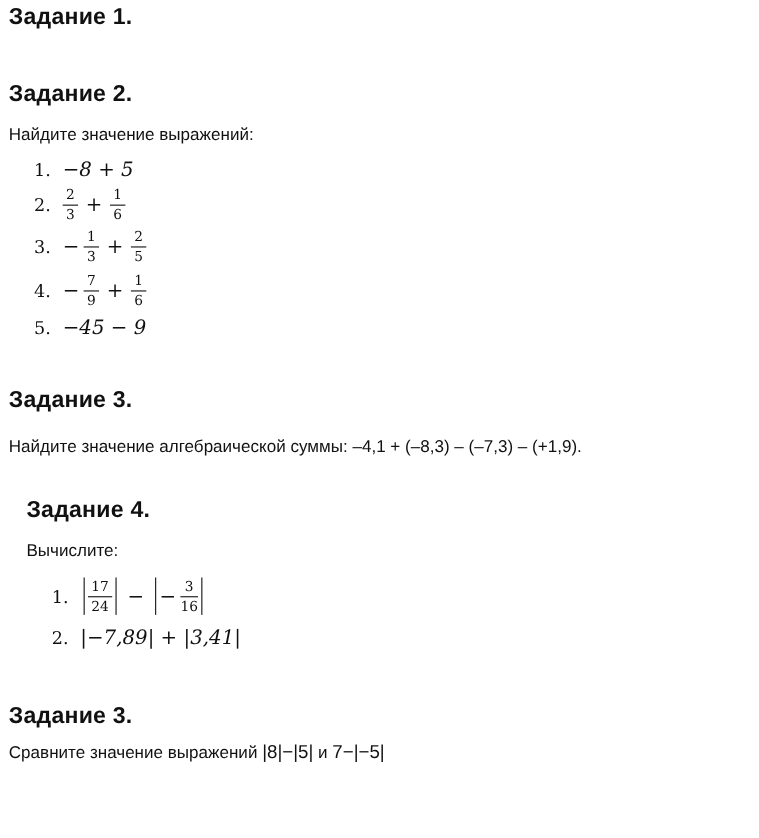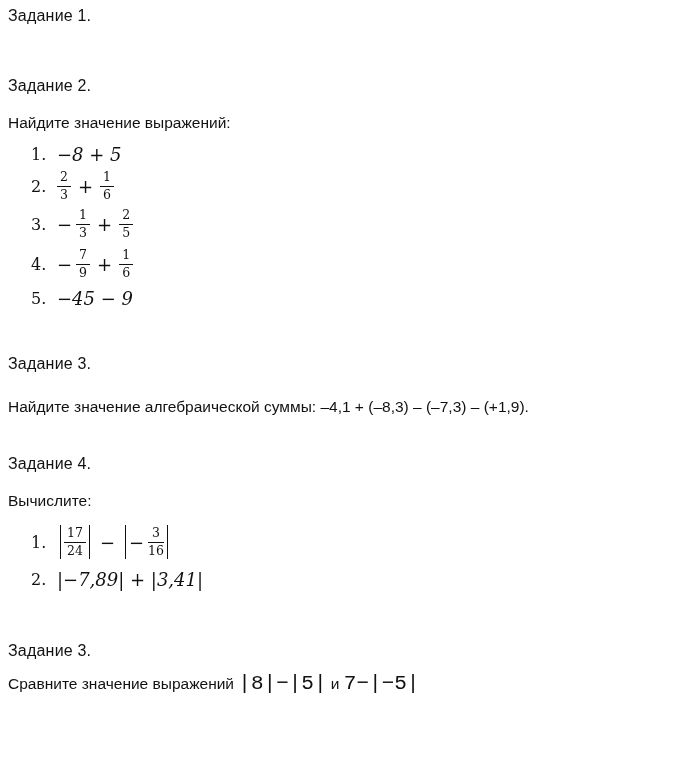--- a/index.html
+++ b/index.html
@@ -15,35 +15,35 @@
     font-family: "Liberation Sans", sans-serif;
   }
   .doc {
     padding: 6px 8px 0 8px;
     box-sizing: border-box;
     width: 690px;
   }
   .task-title {
     margin: 0;
     font-family: "Liberation Sans", sans-serif;
-    font-size: 16px;
-    font-weight: 400;
+    font-size: 21px;
+    font-weight: 700;
     line-height: 19px;
     letter-spacing: 0.2px;
   }
   .body-text {
     margin: 0;
     font-size: 15.5px;
     line-height: 30px;
     max-width: 676px;
   }
   .t1-body { margin-top: 9px; }
   .section-2 { margin-top: 51px; }
   .section-3 { margin-top: 44px; }
-  .section-4 { margin-top: 32px; }
+  .section-4 { margin-top: 32px; margin-left: 16px; }
   .section-5 { margin-top: 49px; }
   .intro { margin-top: 13px; }
   .t3-body { margin-top: 19px; }
   .t5-body { margin-top: 9px; }
 
   .mlist {
     margin: 4px 0 0 23px;
   }
   .mrow {
     display: flex;
@@ -80,22 +80,22 @@
   .op { margin: 0 7px; }
   .sign { margin-right: 4px; }
   .abar {
     display: inline-block;
     width: 0;
     height: 34px;
     border-left: 1.6px solid #111;
     margin: 0 3px;
   }
   .inline-math {
-    font-family: Liberation Mono, monospace;
-    font-size: 21px;
+    font-family: Liberation Sans, sans-serif;
+    font-size: 17px;
   }
 </style>
 </head>
 <body>
 
 <div class="doc">
 
   <section class="section-1">
     <h2 class="task-title">Задание 1.</h2>
   </section>

